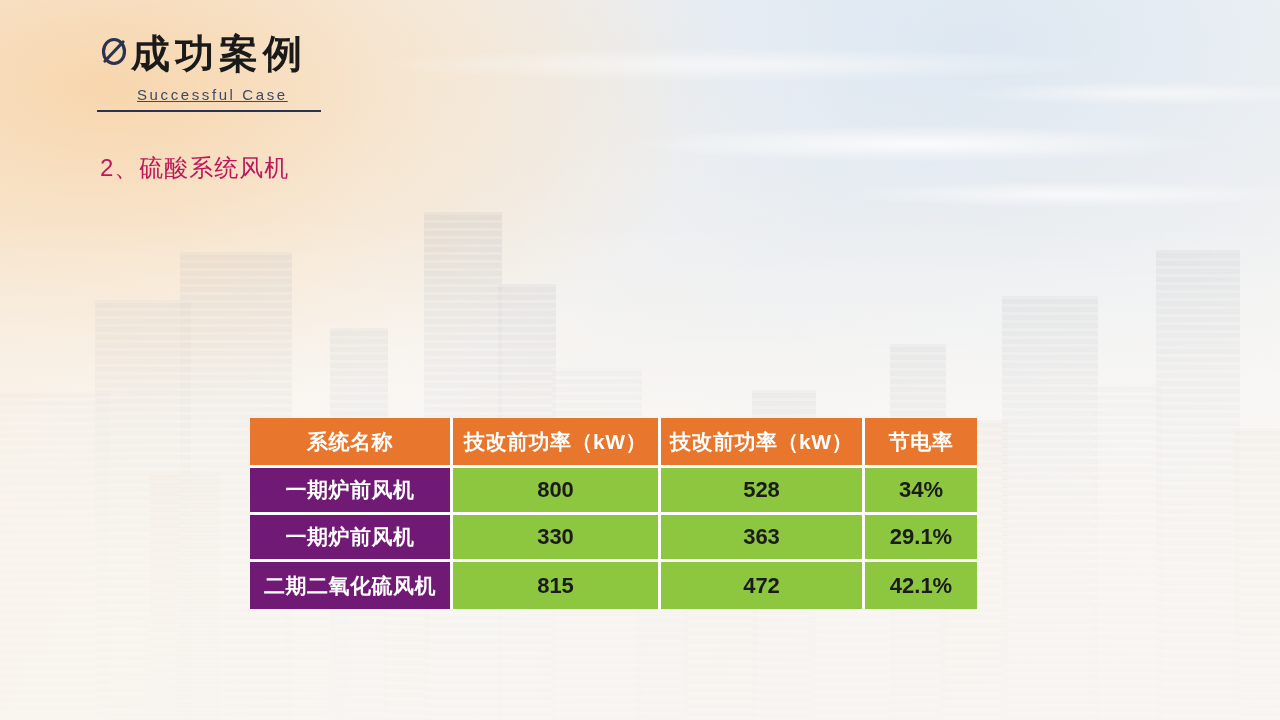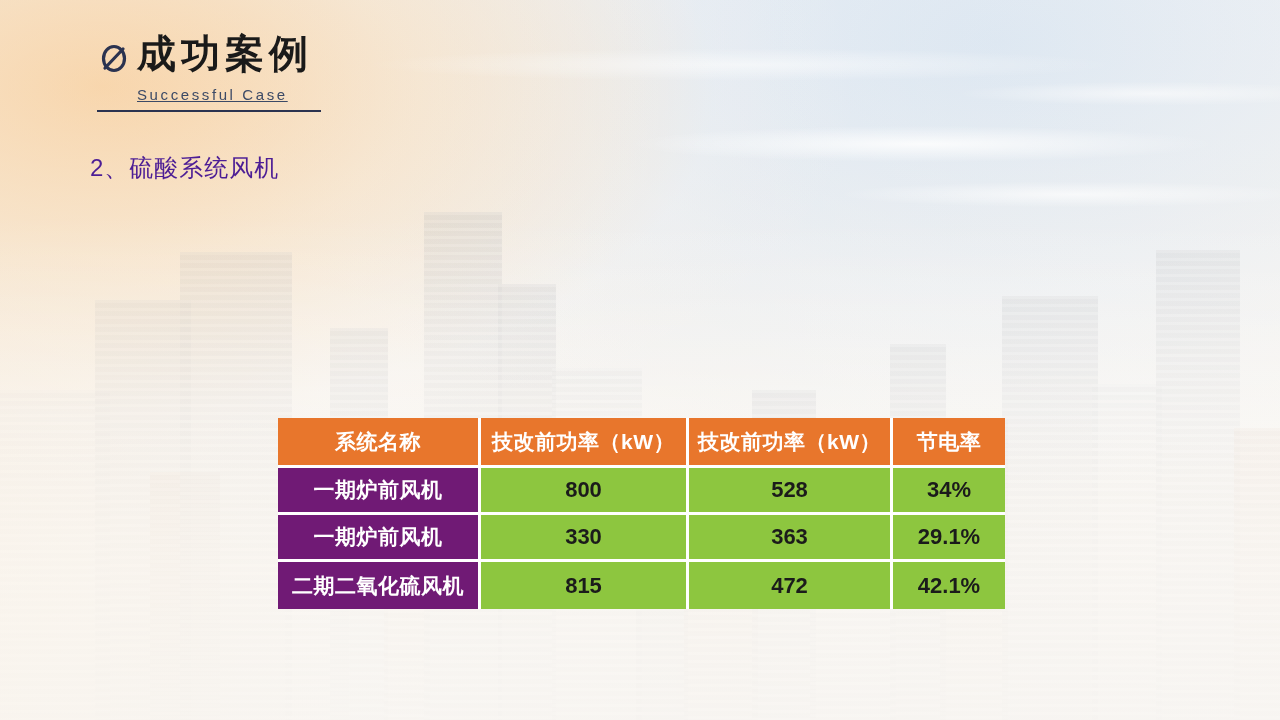--- a/index.html
+++ b/index.html
@@ -66,21 +66,21 @@
   .bg-haze {
     position: absolute; inset: 0;
     background:
       linear-gradient(180deg, rgba(255,255,255,0) 30%, rgba(255,255,255,0.38) 58%, rgba(252,250,247,0.62) 78%, rgba(250,248,245,0.72) 100%),
       linear-gradient(90deg, rgba(250,232,208,0.42) 0%, rgba(255,252,248,0.18) 28%, rgba(255,255,255,0.06) 55%, rgba(252,250,248,0.26) 100%);
   }
 
   
   .header { position: absolute; left: 97px; top: 34px; }
 
-  .title-row { display: flex; align-items: flex-end; gap: 6px; }
+  .title-row { display: flex; align-items: flex-start; }
 
   .null-icon { width: 34px; height: 34px; position: relative; flex: none; }
   .null-icon svg { display: block; }
 
   .title-cn {
     font-family: "DejaVu Sans", "Liberation Sans", sans-serif;
     font-size: 39px;
     font-weight: bold;
     color: #1a1a1a;
     letter-spacing: 5px;
@@ -101,24 +101,24 @@
   .title-rule {
     margin-top: 7px;
     width: 224px;
     height: 2px;
     background: #2b3350;
   }
 
   
   .section-heading {
     position: absolute;
-    left: 90px;
+    left: 100px;
     top: 152px;
     font-size: 24px;
-    color: #4c1d95;
+    color: #be185d;
     letter-spacing: 1px;
     white-space: nowrap;
   }
 
   .paragraph {
     position: absolute;
     left: 76px;
     top: 207px;
     width: 1170px;
     font-size: 25px;
@@ -131,21 +131,20 @@
 
   
   .data-table {
     position: absolute;
     left: 250px;
     top: 418px;
     width: 727px;
     border-collapse: separate;
     border-spacing: 0;
     table-layout: fixed;
-    margin-left: 28px;
   }
 
   .data-table th, .data-table td {
     height: 47px;
     text-align: center;
     vertical-align: middle;
     padding: 0 4px;
     border-right: 3px solid #ffffff;
     border-bottom: 3px solid #ffffff;
   }

